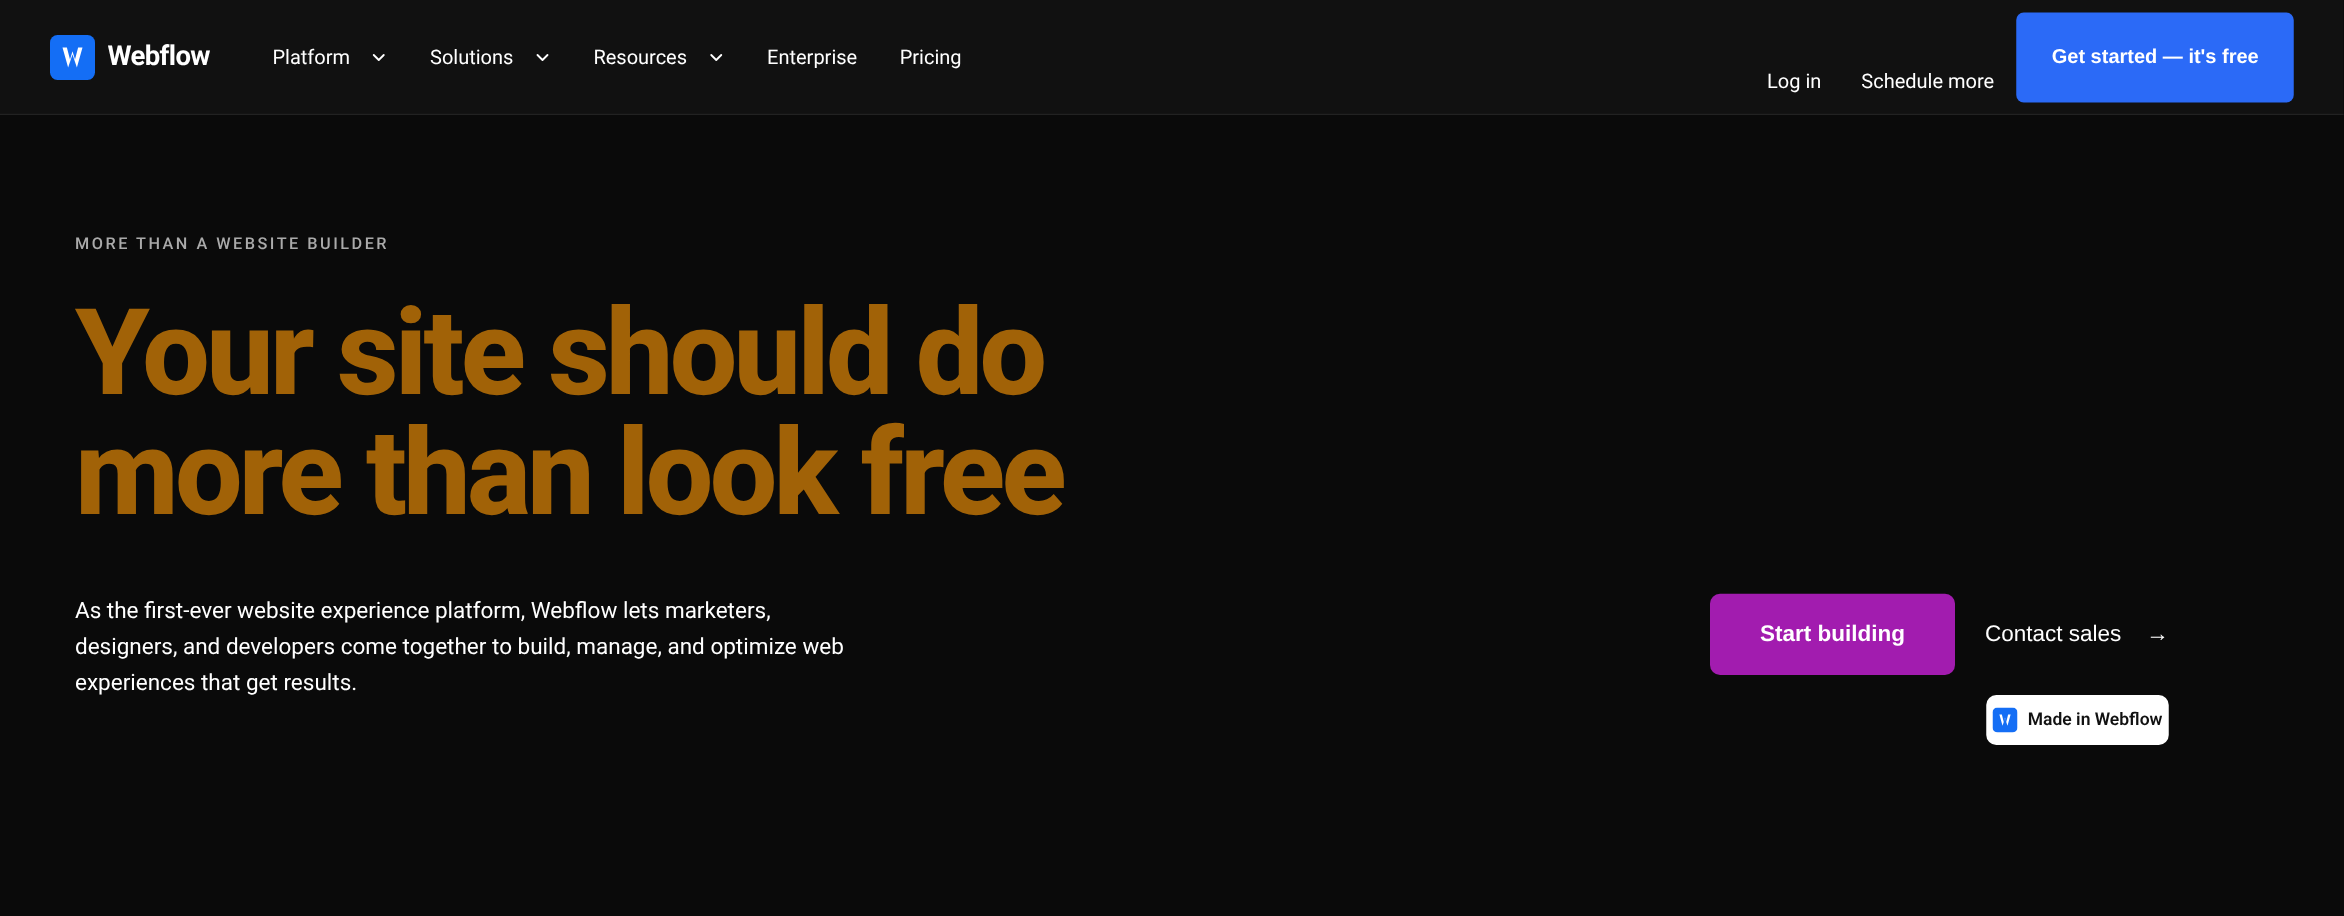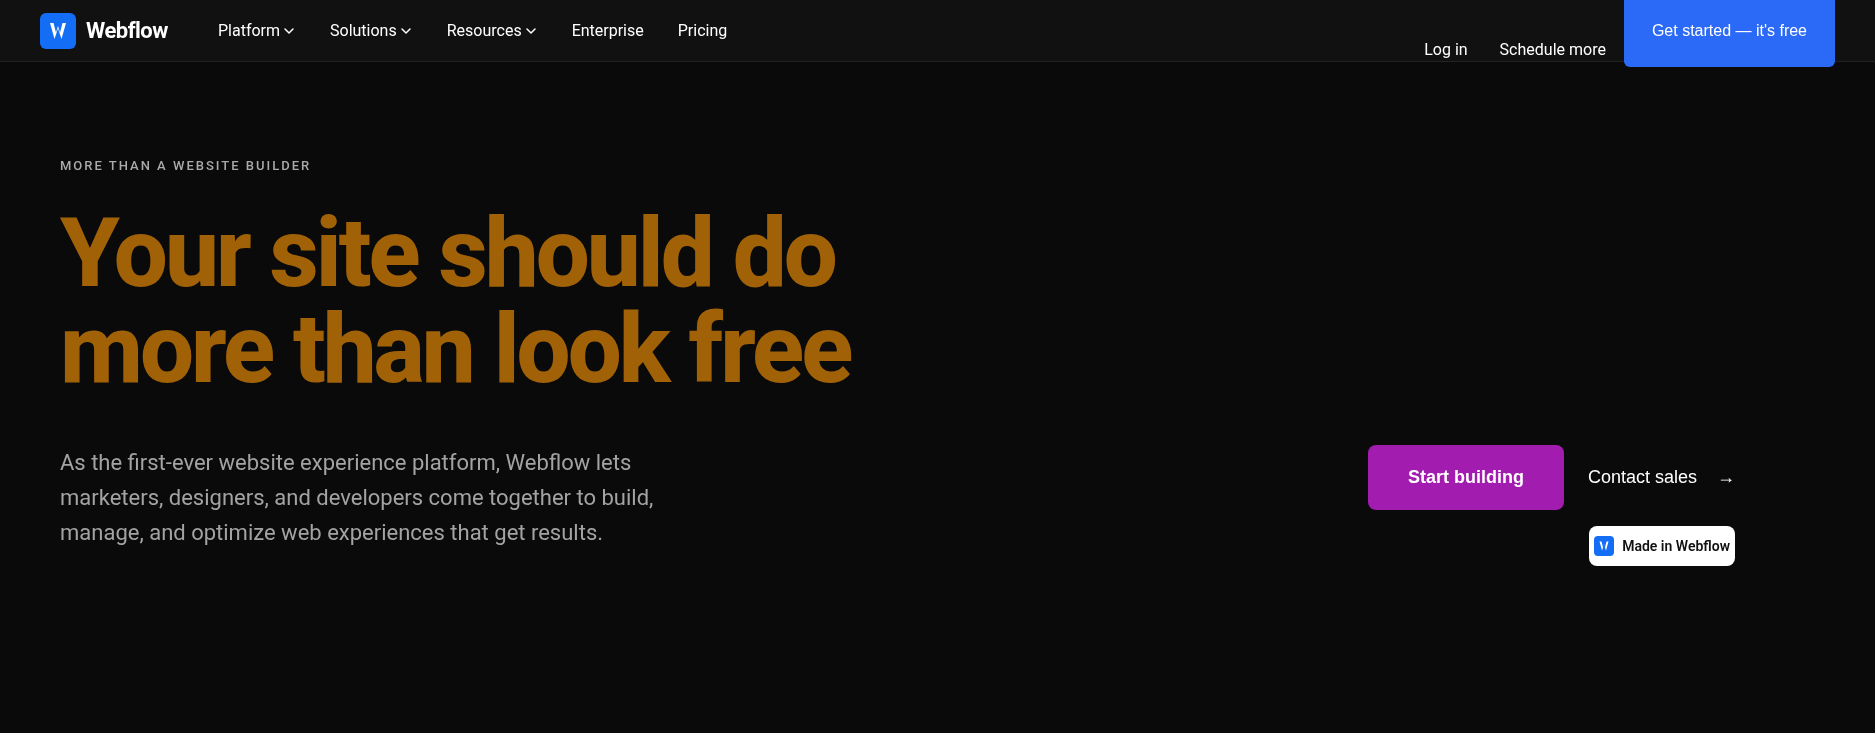--- a/index.html
+++ b/index.html
@@ -17,21 +17,21 @@
       overflow-x: hidden;
     }
 
     
     nav {
       display: flex;
       align-items: center;
       justify-content: space-between;
       background-color: #111111;
       padding: 0 40px;
-      height: 62px;
+      height: 92px;
       border-bottom: 1px solid #222;
     }
 
     .nav-left {
       display: flex;
       align-items: center;
       gap: 36px;
     }
 
     .logo-area {
@@ -55,21 +55,21 @@
 
     .nav-links {
       display: flex;
       align-items: center;
       gap: 6px;
     }
 
     .nav-link {
       display: flex;
       align-items: center;
-      gap: 2px;
+      gap: 16px;
       color: #ffffff;
       font-size: 16px;
       font-weight: 400;
       padding: 8px 14px;
       border-radius: 6px;
       cursor: pointer;
       white-space: nowrap;
       text-decoration: none;
     }
 
@@ -98,21 +98,21 @@
       font-size: 16px;
       cursor: pointer;
       padding: 8px 14px;
       border-radius: 6px;
     }
 
     .nav-cta {
       background-color: #2b6af7;
       color: #ffffff;
       font-size: 16px;
-      font-weight: 400;
+      font-weight: 700;
       padding: 14px 28px;
       border-radius: 6px;
       cursor: pointer;
       border: none;
       white-space: nowrap;
       height: 72px;
       display: flex;
       align-items: center;
     }
 
@@ -144,22 +144,22 @@
     }
 
     .hero-bottom {
       display: flex;
       align-items: flex-start;
       justify-content: space-between;
       max-width: 1800px;
     }
 
     .hero-description {
-      font-size: 22px;
-      color: #a3a3a3;
+      font-size: 18px;
+      color: #ffffff;
       line-height: 1.6;
       max-width: 620px;
     }
 
     .hero-actions {
       display: flex;
       flex-direction: column;
       align-items: flex-end;
       gap: 16px;
       margin-right: 80px;

